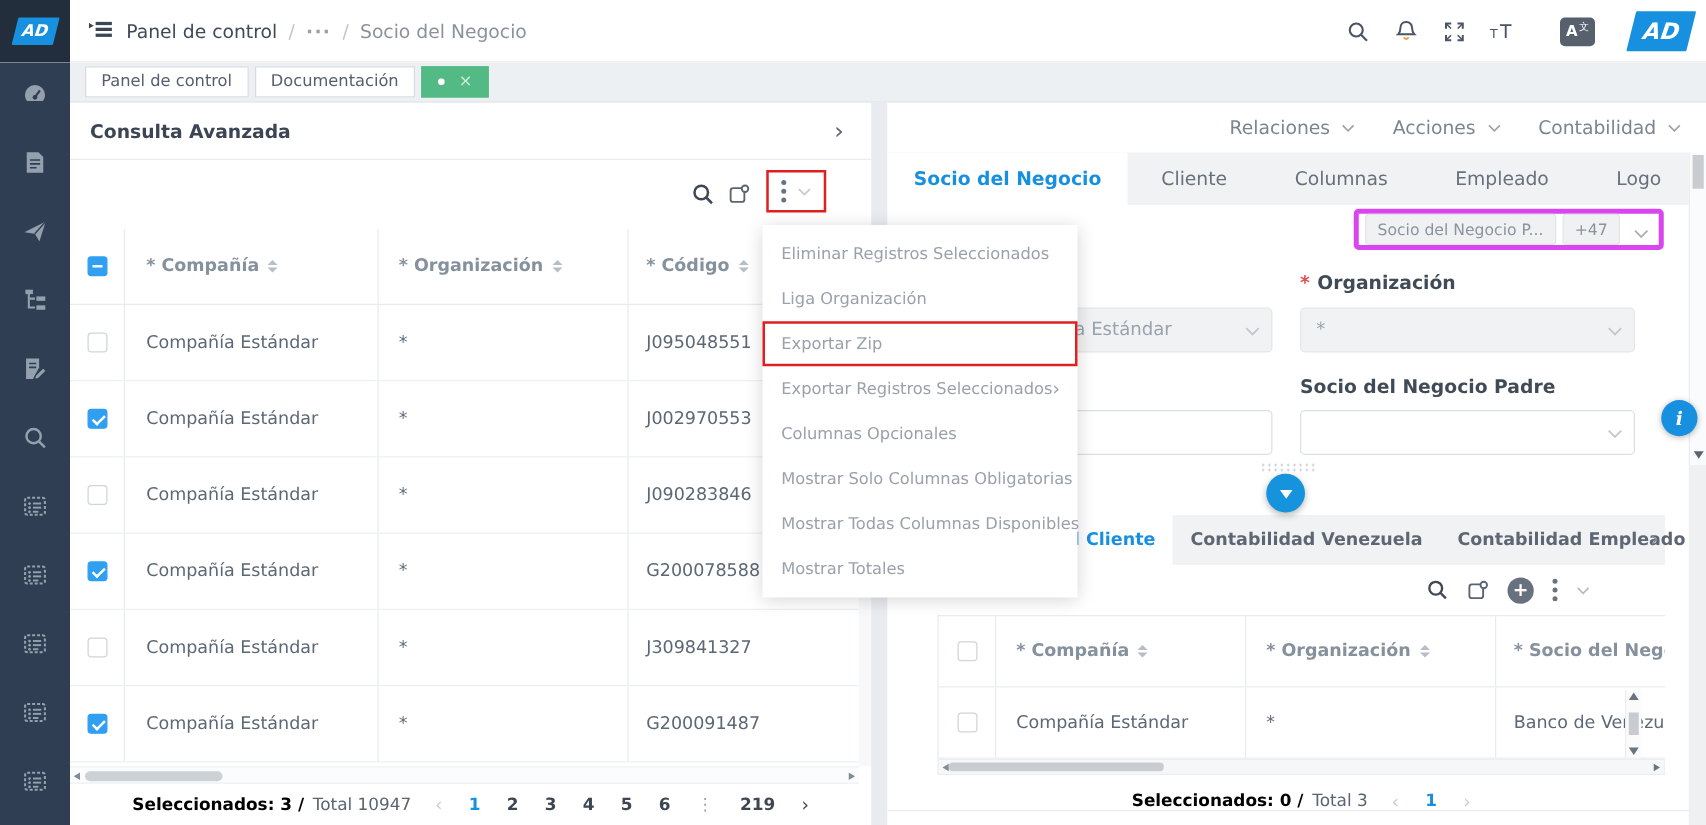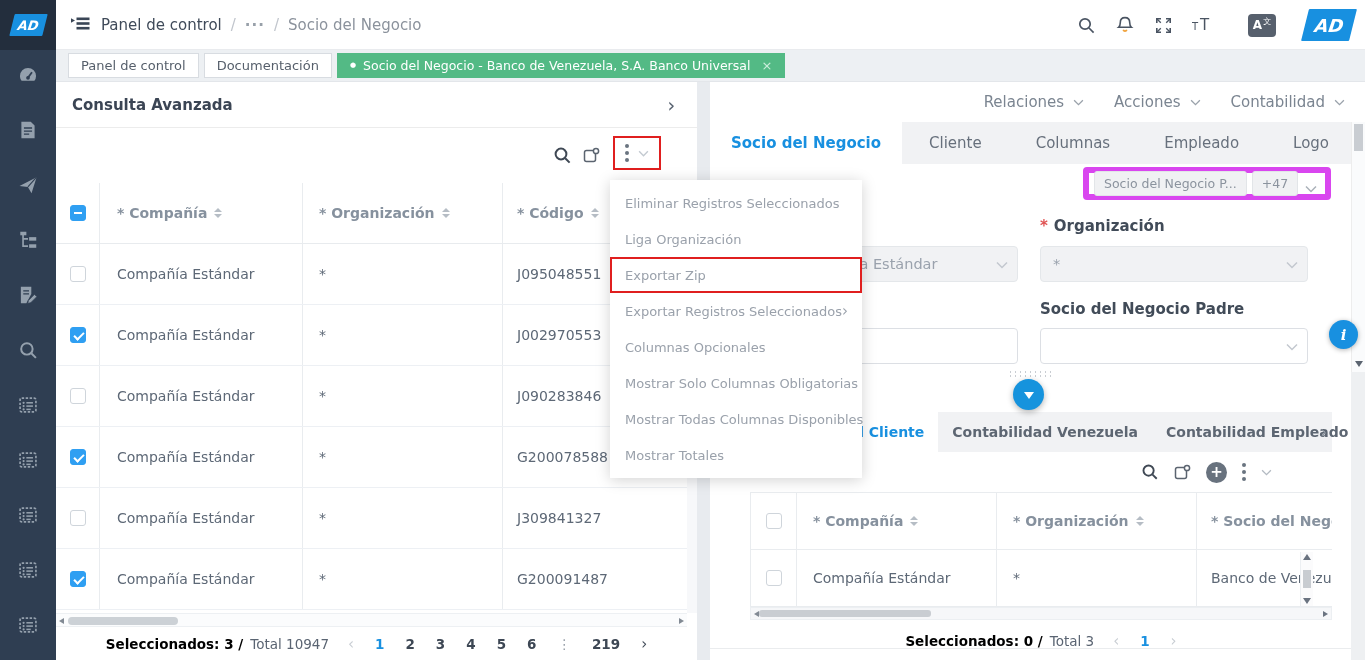--- a/index.html
+++ b/index.html
@@ -87,21 +87,21 @@
   .ractions{position:absolute;left:0;top:0;right:20px;height:40px;display:flex;align-items:center;justify-content:flex-end;gap:30px;font-size:15px;color:#7b8591}
   .raction{display:flex;align-items:center;gap:9px}
   .raction .chev-dn{color:#9aa2ab}
   .rtabbar{position:absolute;left:0;top:40px;right:14px;height:42px;background:#f1f2f4;display:flex}
   .rtab{display:flex;align-items:center;padding:0 27px;font-size:15px;color:#67707c;white-space:nowrap}
   .rtab.active{background:#fff;color:#1890e0;font-weight:bold;padding:0 21px}
   .rscroll{position:absolute;top:40px;right:0;width:14px;height:250px;background:#fafbfc;border-left:1px solid #ededed}
   .rscroll .thumb{position:absolute;left:2px;top:2px;width:9px;height:27px;background:#c9cdd2}
   .rscroll .dnarrow{position:absolute;left:3px;bottom:5px;width:0;height:0;border-left:4px solid transparent;border-right:4px solid transparent;border-top:6px solid #5b6470}
   .rform{position:absolute;left:0;top:82px;right:14px;height:208px}
-  .chips{position:absolute;left:373px;top:3px;width:248px;height:33px;border:6px solid #d946ef;border-radius:4px;background:#fff;display:flex;align-items:center;padding:0 24px 0 5px;gap:5px}
+  .chips{position:absolute;left:373px;top:3px;width:248px;height:33px;border:4px solid #d946ef;border-radius:4px;background:#fff;display:flex;align-items:center;padding:0 24px 0 5px;gap:5px}
   .chip{background:#f0f1f3;border:1px solid #e2e5e8;border-radius:3px;color:#8b939e;font-size:12.5px;padding:4px 9px;white-space:nowrap}
   .chips .chev-dn{position:absolute;right:8px;top:12px}
   .flabel{position:absolute;font-weight:bold;font-size:15px;color:#414b58;white-space:nowrap}
   .req{color:#e05252;margin-right:6px}
   .fld{position:absolute;height:36px;border-radius:4px;display:flex;align-items:center;padding:0 26px 0 12px;font-size:14.5px;white-space:nowrap;overflow:hidden}
   .fld.dis{background:#f1f2f4;border:1px solid #e4e7ea;color:#9aa2ad}
   .fld.en{background:#fff;border:1px solid #dcdfe4}
   .fld .chev-dn{position:absolute;right:9px;top:14px}
   .infobtn{position:absolute;left:619px;top:238px;width:29px;height:29px;border-radius:50%;background:#1890e0;color:#fff;display:flex;align-items:center;justify-content:center;font-family:"DejaVu Serif",serif;font-style:italic;font-weight:bold;font-size:15px;box-shadow:0 1px 5px rgba(0,0,0,.3);z-index:6}
   .dragdots{position:absolute;left:298px;top:288px;width:46px;height:8px;background-image:radial-gradient(#c9cdd2 1.1px,transparent 1.1px);background-size:5px 4px}
@@ -218,21 +218,20 @@
 
   <div class="tabstrip">
     <div class="wtab">
         <span>Panel de control</span>
       </div>
     <div class="wtab">
         <span>Documentación</span>
       </div>
     <div class="wtab green">
       <span class="dot">●</span>
-      <span>Socio del Negocio - Banco de Venezuela, S.A. Banco Universal</span>
       <span class="close">×</span>
     </div>
   </div>
 
   <aside class="sidebar">
     <span class="sb-ico">
         <svg width="22" height="22" viewBox="0 0 20 20">
           <path d="M10 3.6a7.3 7.3 0 0 0-7.3 7.3c0 1.7.6 3.2 1.5 4.4h11.6a7.2 7.2 0 0 0 1.5-4.4A7.3 7.3 0 0 0 10 3.6z" fill="#aeb9c4"></path>
           <path d="M10 12.4l3.6-4.9" stroke="#2f3e52" stroke-width="1.6"></path>
           <circle cx="10" cy="12.6" r="1.7" fill="#2f3e52"></circle>

